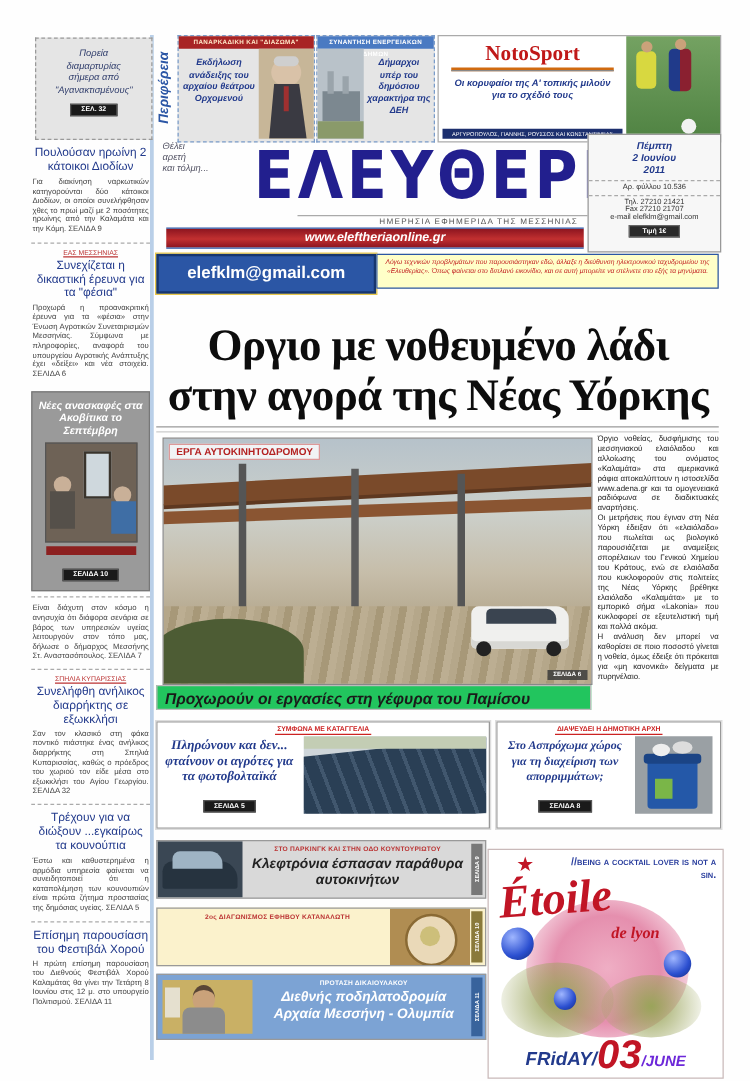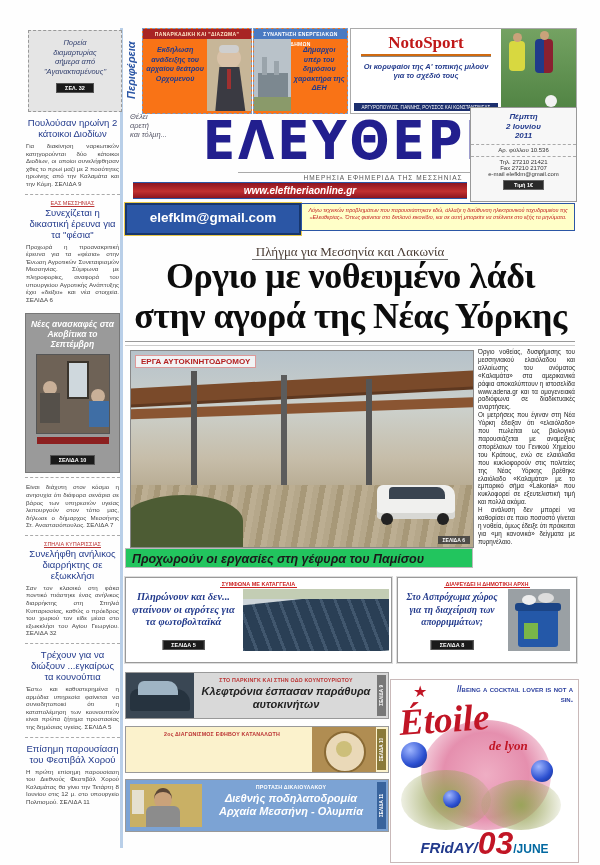--- a/index.html
+++ b/index.html
@@ -16,21 +16,21 @@
   .graybox{left:28px;top:30px;width:92px;height:80px;background:#e5e5e5;border:1px dashed #999;
            text-align:center;}
   .graybox .t{font-style:italic;color:#33406e;font-size:7.5px;line-height:9.5px;padding-top:7px;}
   .blackbadge{display:inline-block;background:#1a1a1a;color:#fff;font-weight:bold;font-size:5.5px;
               padding:1px 8px;border:1px solid #555;}
 
   
   .regionlabel{left:125px;top:30px;width:15px;height:80px;}
   .regionlabel span{display:block;writing-mode:vertical-rl;transform:rotate(180deg);
       font-size:11px;font-weight:bold;font-style:italic;color:#2b56a5;height:80px;text-align:center;}
-  .topbox{top:28px;height:84px;background:#f97316;border:1px dashed #7a9cc9;}
+  .topbox{top:28px;height:84px;background:#e5e5e5;border:1px dashed #7a9cc9;}
   .topbox .hdr{height:10px;font-size:5px;font-weight:bold;text-align:center;line-height:10px;
                letter-spacing:.3px;}
   .topbox .body{display:flex;height:72px;}
   .topbox .txt{font-size:7.2px;font-weight:bold;font-style:italic;color:#223a8c;
                text-align:center;padding:6px 2px;line-height:9.5px;}
   .miniphoto{position:relative;overflow:hidden;}
   .noto{left:350px;top:28px;width:225px;height:84px;background:#fff;border:1px solid #aaa;display:flex;}
   .noto .left{width:150px;position:relative;}
   .nslogo{font-family:"Liberation Serif",serif;font-weight:bold;color:#c01818;font-size:17px;
           text-align:center;margin-top:4px;}
@@ -131,21 +131,21 @@
          font-weight:bold;font-size:8.5px;line-height:10px;font-variant:small-caps;}
   .adstar{position:absolute;left:22px;top:2px;color:#c11525;font-size:16px;}
   .adbrand{position:absolute;left:8px;top:18px;font-family:"Liberation Serif",serif;font-style:italic;
            font-weight:bold;font-size:37px;color:#c11525;transform:rotate(-4deg);}
   .adbrandsub{position:absolute;left:98px;top:58px;font-family:"Liberation Serif",serif;
               font-style:italic;font-weight:bold;font-size:13px;color:#c11525;}
   .addate{position:absolute;left:6px;bottom:6px;right:6px;display:flex;align-items:flex-end;
           justify-content:center;}
   .addate .l{color:#223a8c;font-weight:bold;font-style:italic;font-size:15px;}
   .addate .n{color:#c11525;font-weight:bold;font-size:32px;line-height:26px;font-style:italic;}
-  .addate .r{color:#0369a1;font-weight:bold;font-size:12px;}
+  .addate .r{color:#6d28d9;font-weight:bold;font-style:italic;font-size:12px;}
   .ball{position:absolute;border-radius:50%;background:radial-gradient(circle at 35% 30%,#9fb6ff,#2b4fd0 60%,#142a7a);}
   .blob{position:absolute;border-radius:50%;background:radial-gradient(circle,#efaec4,#e58fae 50%,rgba(255,255,255,0));}
   .greens{position:absolute;border-radius:50%;background:radial-gradient(circle,#9aa45a,rgba(255,255,255,0));}
 
   
   .shape{position:absolute;}
 </style>
 </head>
 <body>
 
@@ -230,23 +230,20 @@
     <div>
       <span>e-mail</span>
       <span>elefklm@gmail.com</span>
     </div>
     <div class="pricebadge">Τιμή 1€</div>
   </div>
 
   <div class="abs emailblue">elefklm@gmail.com</div>
   <div class="abs notice">Λόγω τεχνικών προβλημάτων που παρουσιάστηκαν εδώ, άλλαξε η διεύθυνση ηλεκτρονικού ταχυδρομείου της «Ελευθερίας». Όπως φαίνεται στο διπλανό εικονίδιο, και σε αυτή μπορείτε να στέλνετε στο εξής τα μηνύματα.</div>
 
-  <div class="abs kicker">
-    <span>Πλήγμα για Μεσσηνία και Λακωνία</span>
-  </div>
   <div class="abs headline">
     <div>Οργιο με νοθευμένο λάδι</div>
     <div>στην αγορά της Νέας Υόρκης</div>
   </div>
   <div class="abs headrule"></div>
 
   <div class="abs mainphoto">
     <div class="shape" style="left:-10px;top:28px;width:380px;height:16px;background:#7a4a2a;transform:rotate(-3deg);box-shadow:0 3px 0 #5e3820;"></div>
     <div class="shape" style="left:-10px;top:52px;width:380px;height:10px;background:#8a5532;transform:rotate(-2deg);"></div>
     <div class="shape" style="left:60px;top:20px;width:6px;height:120px;background:#555;"></div>

